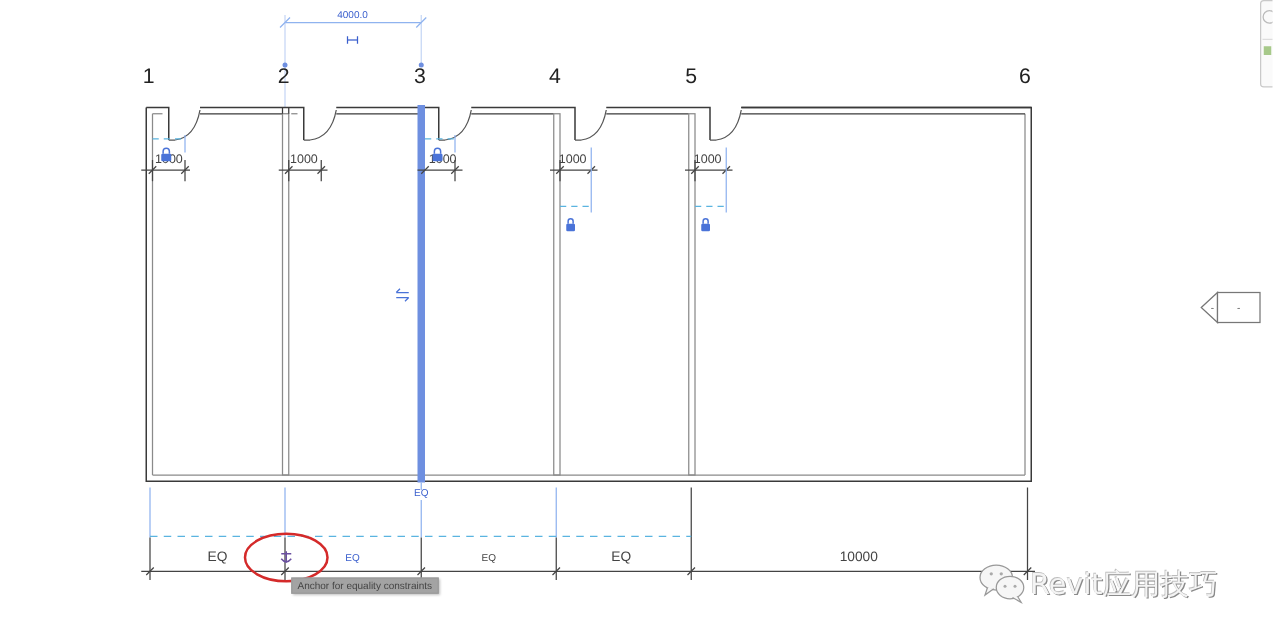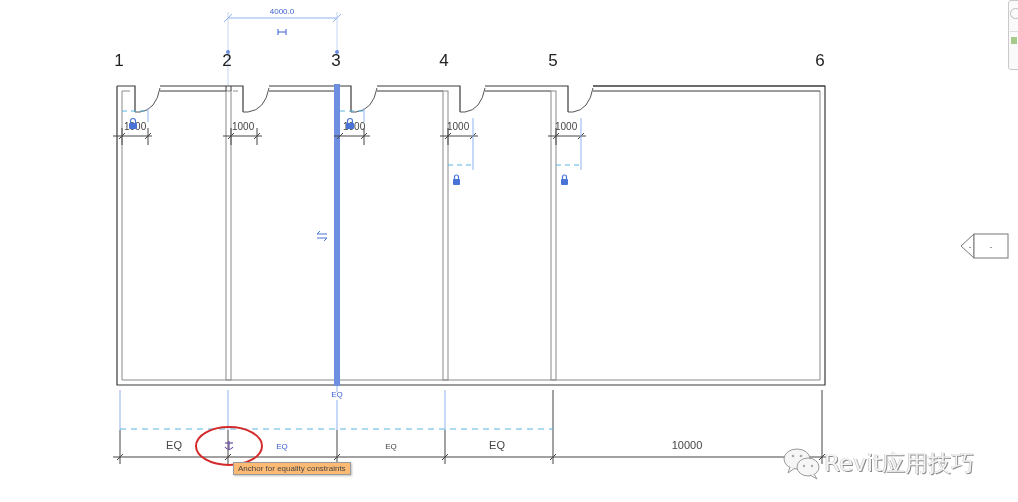--- a/index.html
+++ b/index.html
@@ -9,29 +9,29 @@
       font-family: "Liberation Sans", sans-serif;
     }
     #canvas { position: absolute; left: 0; top: 0; width: 1018px; height: 502px; }
     .grid-label { font-family: "Liberation Sans", sans-serif; font-size: 17px; fill: #222; }
     .dim-text { font-family: "Liberation Sans", sans-serif; font-size: 10px; fill: #444; }
     .dim-text-sm { font-family: "Liberation Sans", sans-serif; font-size: 8px; fill: #444; }
     .dim-text-blue { font-family: "Liberation Sans", sans-serif; font-size: 8px; fill: #3a5fcd; }
     .eq-big { font-family: "Liberation Sans", sans-serif; font-size: 11px; fill: #444; }
     .tooltip {
       position: absolute; left: 233px; top: 462px;
-      background: #fdba74; border: 1px solid #9a9a9a;
+      background: #a3a3a3; border: 1px solid #9a9a9a;
       box-shadow: 1px 1px 2px rgba(0,0,0,0.25);
       font-size: 8px; color: #444; padding: 1px 4px; white-space: nowrap;
       font-family: "Liberation Sans", sans-serif;
       text-align: right;
     }
     .watermark {
       position: absolute; left: 782px; top: 443px; height: 40px;
-      display: flex; align-items: center; gap: 2px;
+      display: flex; align-items: flex-end; gap: 2px;
       font-family: "DejaVu Sans", sans-serif; font-size: 23px; color: #f4f4f4;
       text-shadow: 1px 1px 0 #8a8a8a, -0.5px -0.5px 0 #bdbdbd;
     }
     .nav-widget { position: absolute; left: 960px; top: 228px; width: 54px; height: 36px; }
     .side-panel {
       position: absolute; left: 1008px; top: 0; width: 14px; height: 68px;
       border: 1px solid #c9c9c9; border-radius: 3px; background: #fafafa;
     }
     .side-panel .icon-a { position: absolute; left: 1px; top: 7px; width: 9px; height: 9px; border-radius: 50%; border: 1px solid #bbb; }
     .side-panel .divider { position: absolute; left: 1px; right: 0; top: 30px; height: 1px; background: #ddd; }

